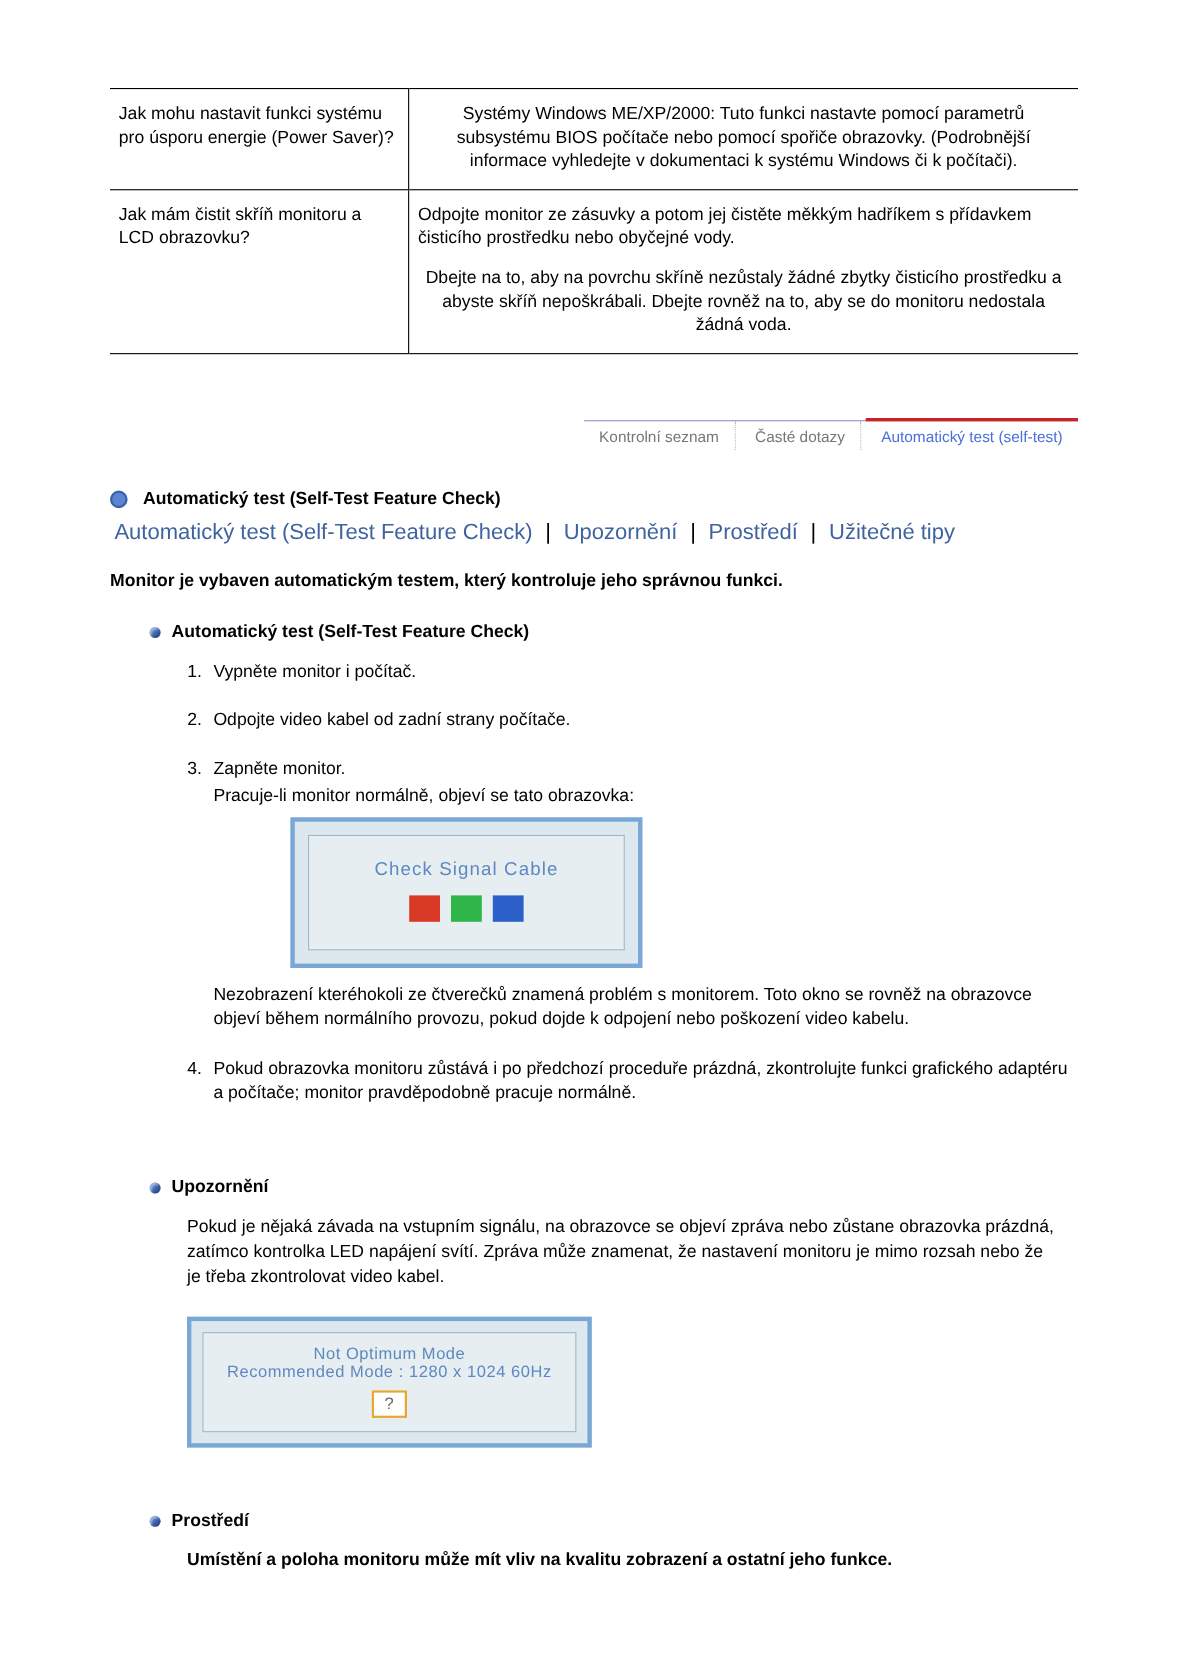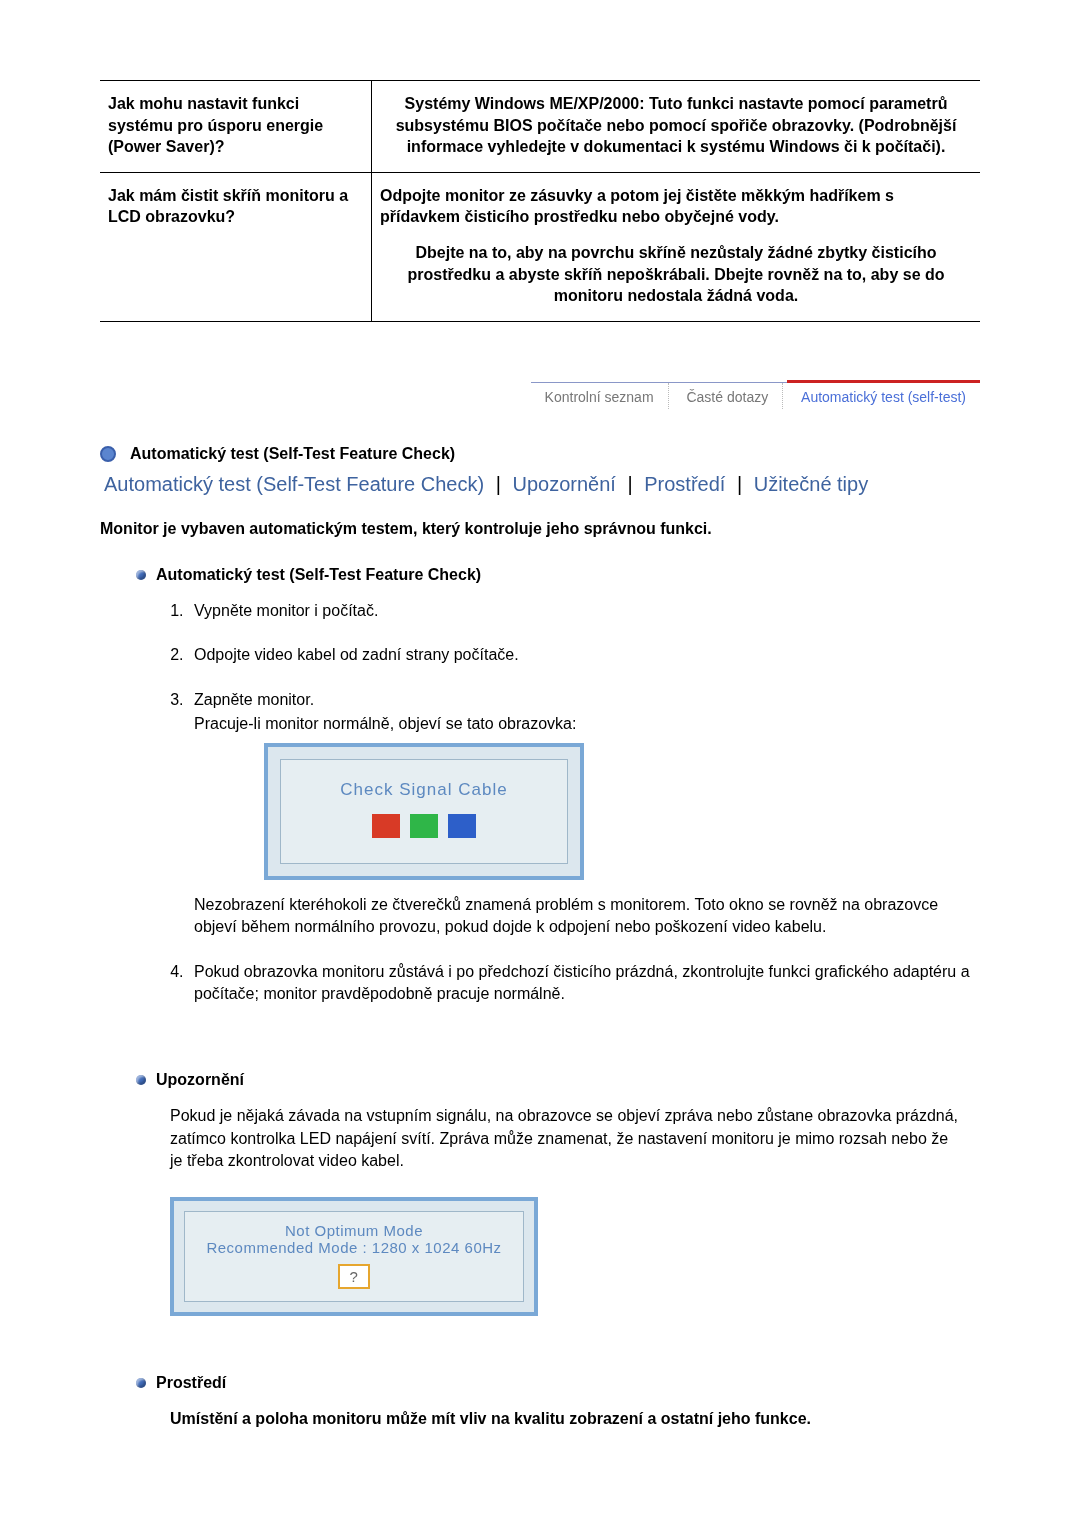--- a/index.html
+++ b/index.html
@@ -18,21 +18,20 @@
   }
   table.qna {
     width: 100%;
     border-collapse: collapse;
   }
   table.qna td {
     vertical-align: top;
     padding: 12px 8px 14px 8px;
     font-size: 16px;
     line-height: 1.35;
-    font-weight: bold;
   }
   table.qna td.q {
     width: 255px;
     border-right: 1px solid #000;
   }
   table.qna tr {
     border-top: 1px solid #000;
   }
   table.qna tr:last-child {
     border-bottom: 1px solid #000;
@@ -240,21 +239,21 @@
             <span class="sq red"></span>
             <span class="sq green"></span>
             <span class="sq blue"></span>
           </div>
         </div>
       </div>
 
       <div>Nezobrazení kteréhokoli ze čtverečků znamená problém s monitorem. Toto okno se rovněž na obrazovce objeví během normálního provozu, pokud dojde k odpojení nebo poškození video kabelu.</div>
     </li>
     <li>
-      <div class="step-sub">Pokud obrazovka monitoru zůstává i po předchozí čisticího prázdná, zkontrolujte funkci grafického adaptéru a počítače; monitor pravděpodobně pracuje normálně.</div>
+      <div class="step-sub">Pokud obrazovka monitoru zůstává i po předchozí proceduře prázdná, zkontrolujte funkci grafického adaptéru a počítače; monitor pravděpodobně pracuje normálně.</div>
     </li>
   </ol>
 
   <div class="section-gap"></div>
 
   <div class="subheading">
     <span class="small-bullet"></span>
     <span>Upozornění</span>
   </div>
   <div class="body-text">Pokud je nějaká závada na vstupním signálu, na obrazovce se objeví zpráva nebo zůstane obrazovka prázdná, zatímco kontrolka LED napájení svítí. Zpráva může znamenat, že nastavení monitoru je mimo rozsah nebo že je třeba zkontrolovat video kabel.</div>

